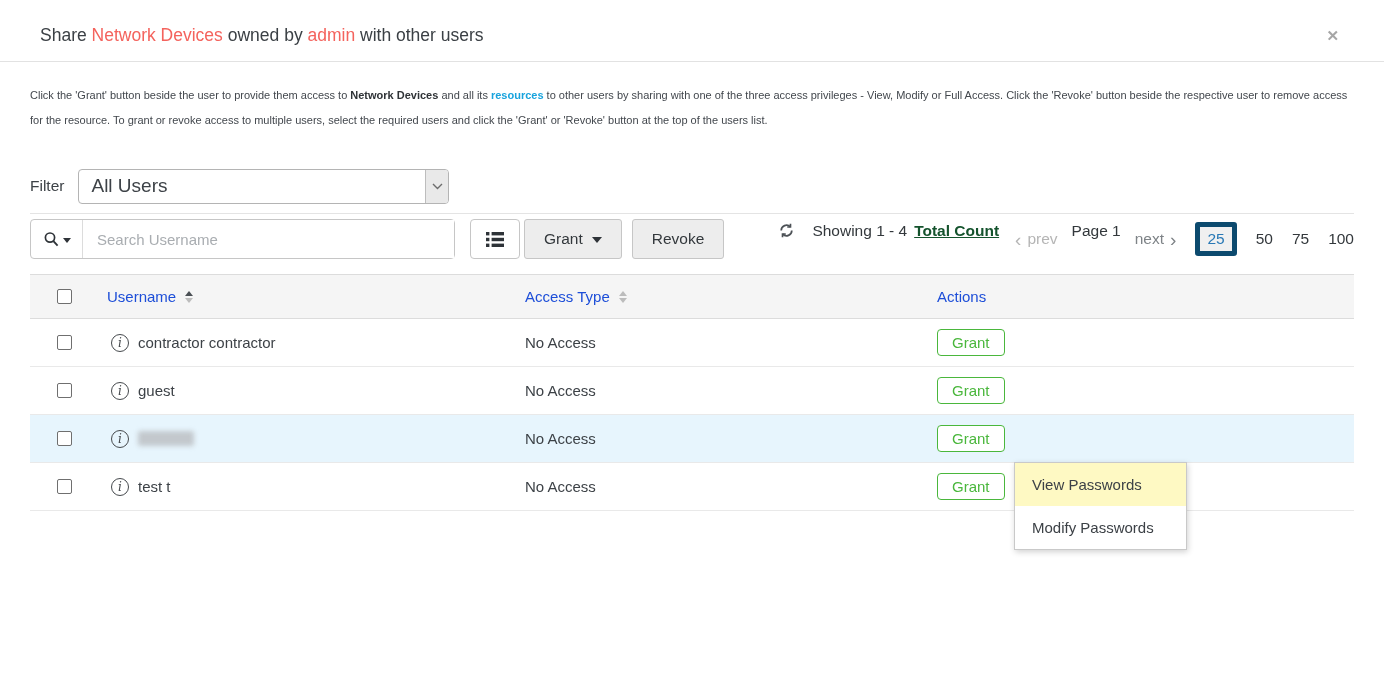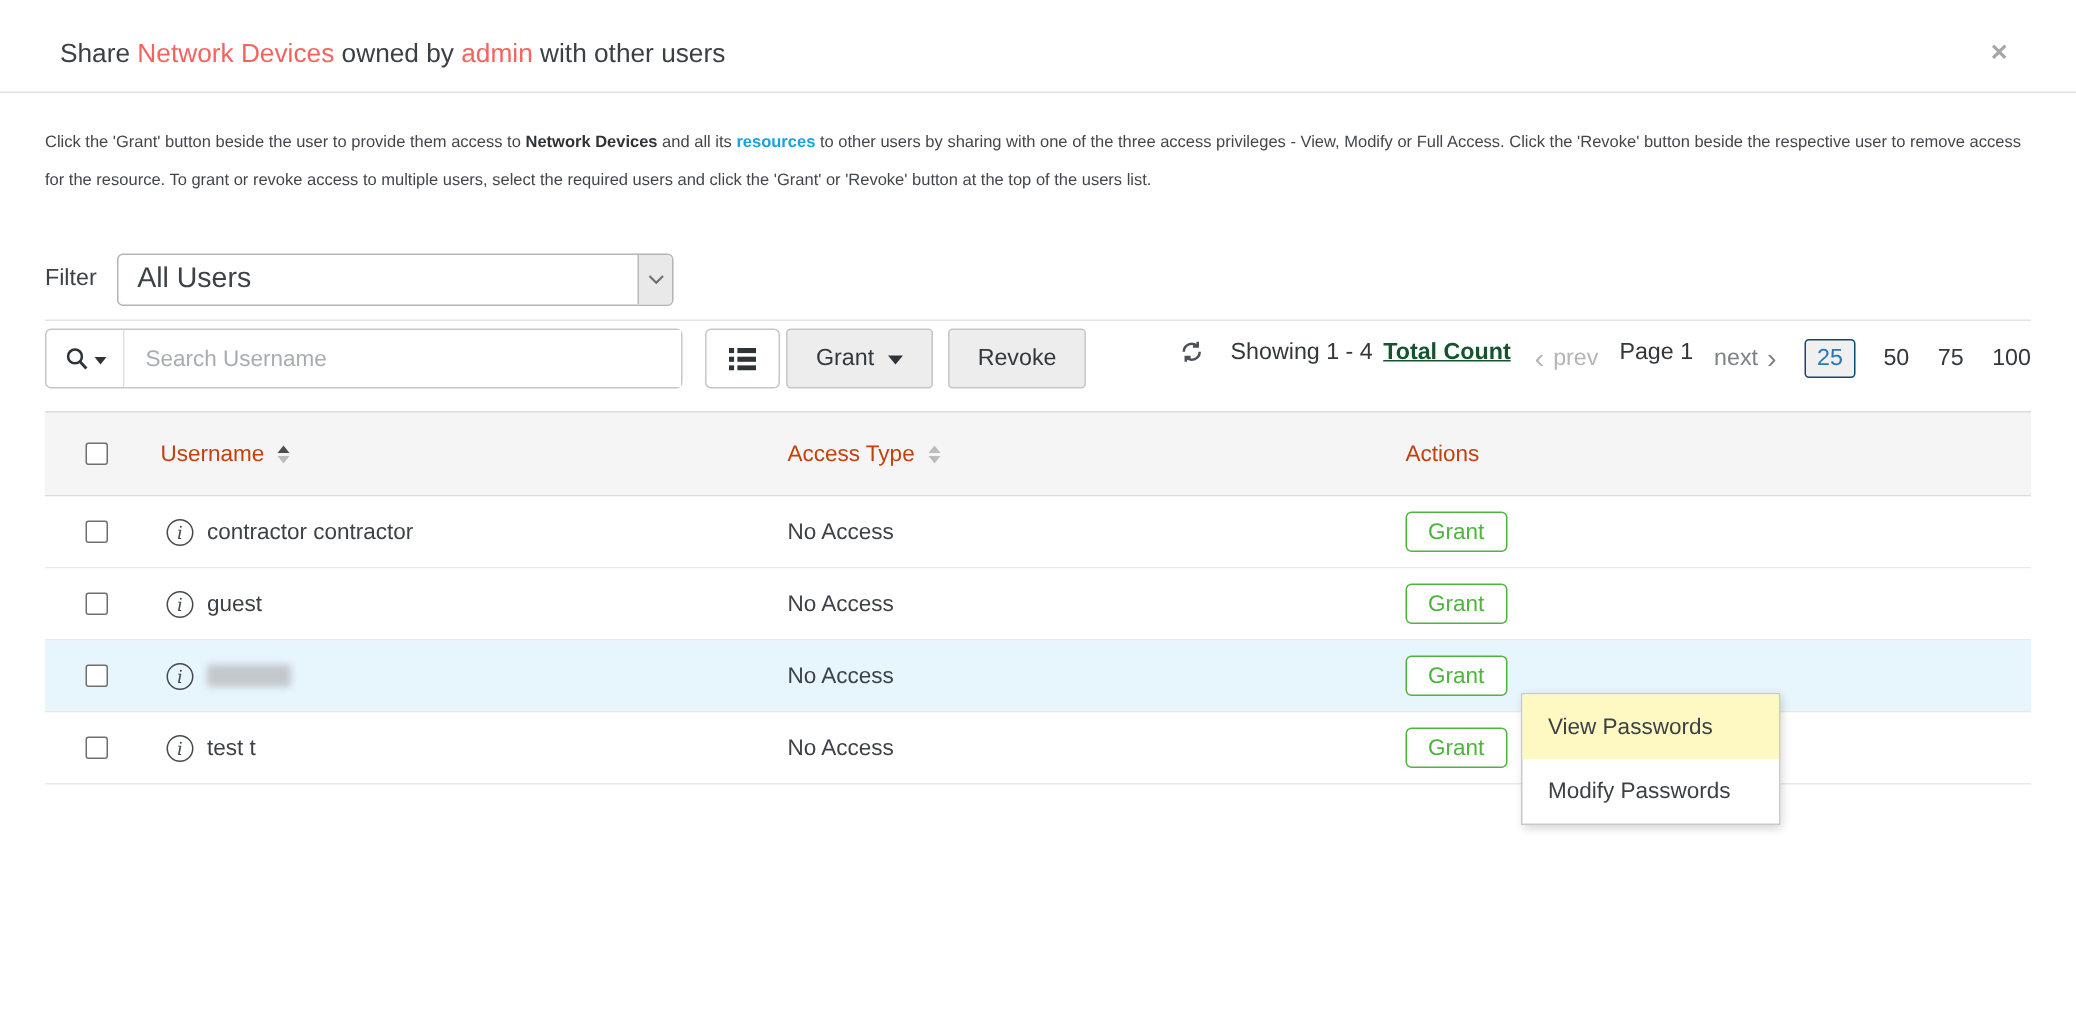--- a/index.html
+++ b/index.html
@@ -64,28 +64,28 @@
   .refresh-icon { margin-right: 17px; cursor: pointer; display: flex; }
   .showing-text { margin-right: 7px; }
   .total-count { text-decoration: underline; font-weight: bold; color: #14532d;
     cursor: pointer; margin-right: 16px; }
   .pg-prev { color: #b5b5b5; margin-right: 14px; display: flex; align-items: center; gap: 6px; cursor: default; }
   .pg-chevron { font-size: 19px; line-height: 1; }
   .pg-page { margin-right: 14px; }
   .pg-next { color: #7e8387; margin-right: 19px; display: flex; align-items: center; gap: 6px; cursor: pointer; }
   .pg-sizes { display: flex; align-items: center; gap: 19px; }
   .pg-size { cursor: pointer; color: #33383c; }
-  .pg-size.active { color: #2878b5; background: #f0f0f0; border: 1px solid #0c4a6e;
+  .pg-size.active { color: #2878b5; background: #f0f0f0; border: 5px solid #0c4a6e;
     border-radius: 3px; padding: 3px 7px; }
 
   
   .table { margin: 15px 30px 0 30px; font-size: 15px; }
   .t-row { display: grid; grid-template-columns: 77px 418px 412px auto; align-items: center; }
-  .t-head { height: 57px; background: #f5f5f5; border-top: 1px solid #dcdcdc;
-    border-bottom: 1px solid #dcdcdc; color: #c2410c; }
+  .t-head { height: 45px; background: #f5f5f5; border-top: 1px solid #dcdcdc;
+    border-bottom: 1px solid #dcdcdc; color: #1d4ed8; }
   .t-body-row { height: 48px; border-bottom: 1px solid #e9e9e9; background: #fff; }
   .t-body-row.highlight { background: #e7f5fd; }
   .cell-check { padding-left: 27px; display: flex; align-items: center; }
   .checkbox { width: 15px; height: 15px; border: 1px solid #6f6f6f; border-radius: 2px;
     background: #fff; cursor: pointer; display: inline-block; }
   .cell-user { display: flex; align-items: center; gap: 9px; padding-left: 4px; }
   .head-label { display: flex; align-items: center; gap: 9px; }
   .sort-icons { display: inline-flex; flex-direction: column; gap: 2px; cursor: pointer; }
   .tri-up { width: 0; height: 0; border-left: 4px solid transparent;
     border-right: 4px solid transparent; border-bottom: 5px solid #bcbcbc; }

